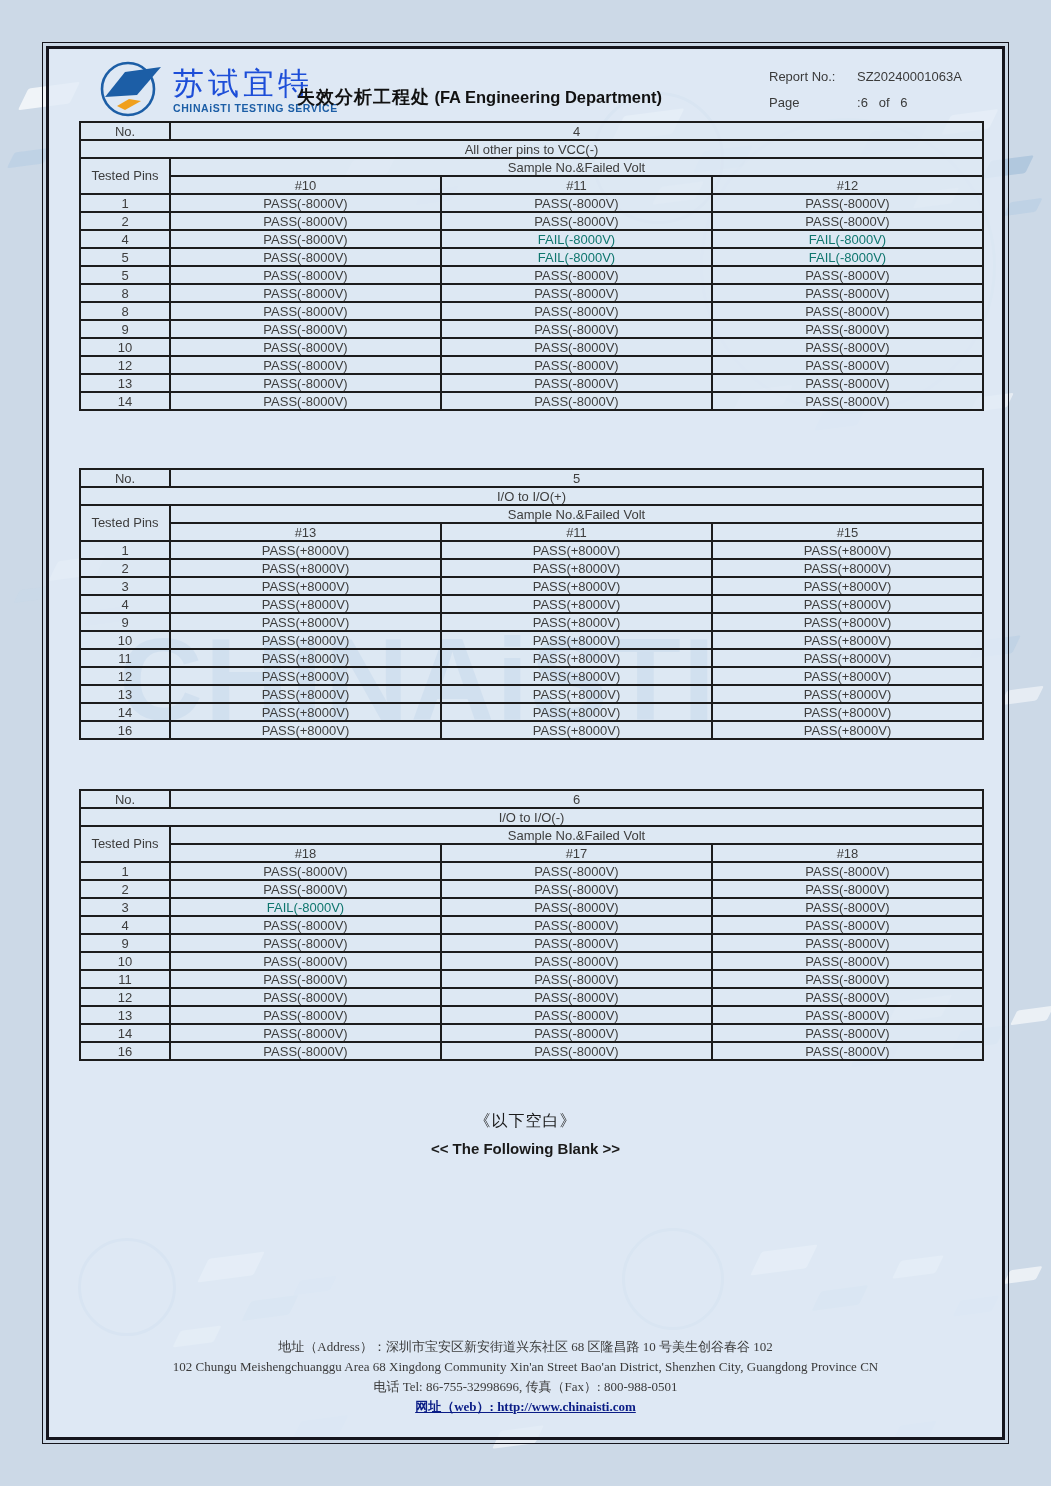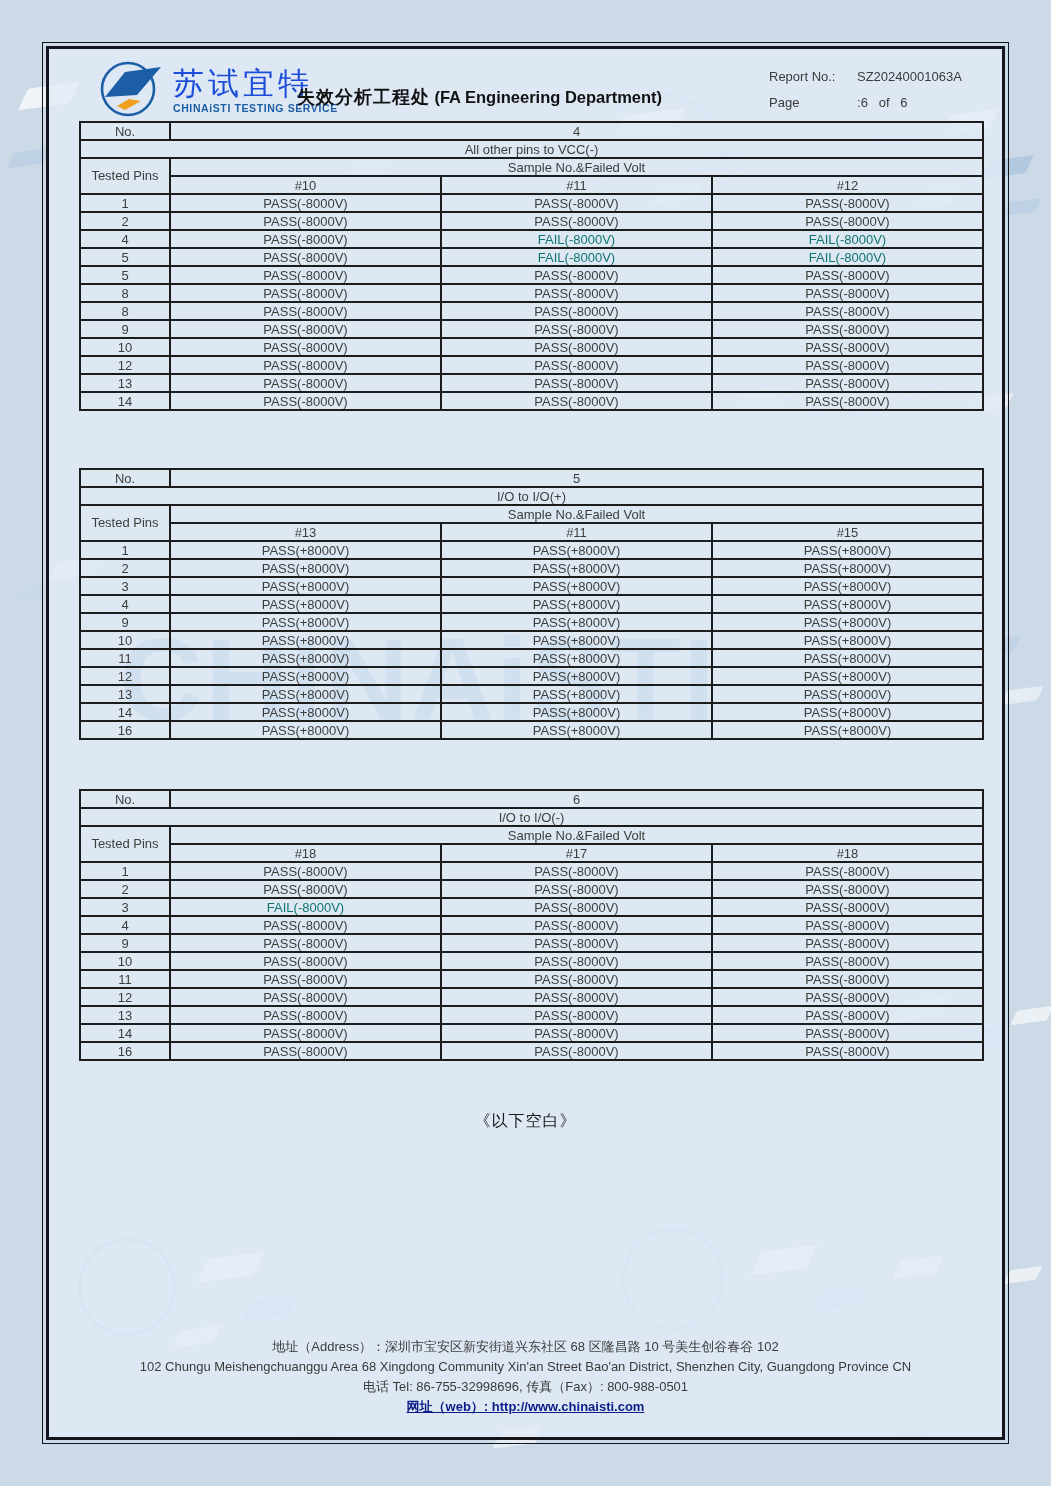--- a/index.html
+++ b/index.html
@@ -57,21 +57,21 @@
   table.res td.fail{color:#0f766e;}
   .t1{top:72px;}
   .t2{top:419px;}
   .t3{top:740px;}
 
   
   .blank-note{position:absolute;left:0;width:100%;top:1062px;text-align:center;z-index:2;color:#1a1a1a;}
   .blank-note .cn{font-size:16px;letter-spacing:1px;}
   .blank-note .en{font-size:15px;font-weight:bold;margin-top:8px;}
   .footer{position:absolute;left:0;width:100%;top:1288px;text-align:center;z-index:2;font-size:13px;color:#3a3a3a;}
-  .footer div{line-height:20px;}
+  .footer div{line-height:20px;font-family:Liberation Serif, serif;}
   .footer .web a{color:#0a1c86;font-weight:bold;text-decoration:underline;}
 </style>
 </head>
 <body>
 
 <div class="deco-layer">
     <div class="tile" style="left: 25px; top: 85px; width: 48px; height: 22px; background: rgb(255, 255, 255); opacity: 0.7;"></div>
     <div class="tile" style="left: 12px; top: 150px; width: 34px; height: 16px; background: rgb(182, 205, 228); opacity: 0.6;"></div>
     <div class="tile" style="left: 350px; top: 158px; width: 40px; height: 18px; background: rgb(255, 255, 255); opacity: 0.55;"></div>
     <div class="tile" style="left: 420px; top: 188px; width: 34px; height: 15px; background: rgb(182, 205, 228); opacity: 0.5;"></div>
@@ -430,20 +430,21 @@
             <td>16</td>
             <td>PASS(-8000V)</td>
             <td>PASS(-8000V)</td>
             <td>PASS(-8000V)</td>
           </tr>
         </tbody>
       </table>
 
     <div class="blank-note">
       <div class="cn">《以下空白》</div>
+      <div class="en">&lt;&lt; The Following Blank &gt;&gt;</div>
     </div>
 
     <div class="footer">
       <div>地址（Address）：深圳市宝安区新安街道兴东社区 68 区隆昌路 10 号美生创谷春谷 102</div>
       <div>102 Chungu Meishengchuanggu Area 68 Xingdong Community Xin'an Street Bao'an District, Shenzhen City, Guangdong Province CN</div>
       <div>电话 Tel: 86-755-32998696, 传真（Fax）: 800-988-0501</div>
       <div class="web">
         <a href="#">网址（web）: http://www.chinaisti.com</a>
       </div>
     </div>

